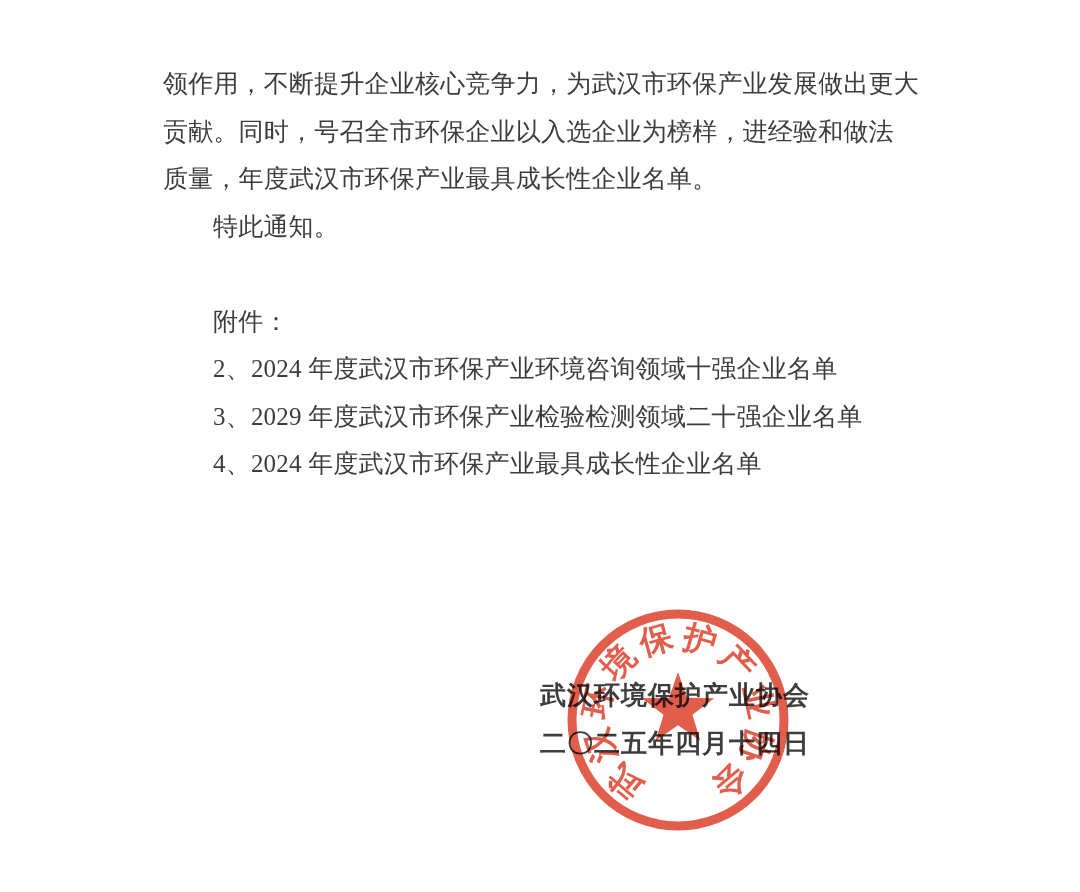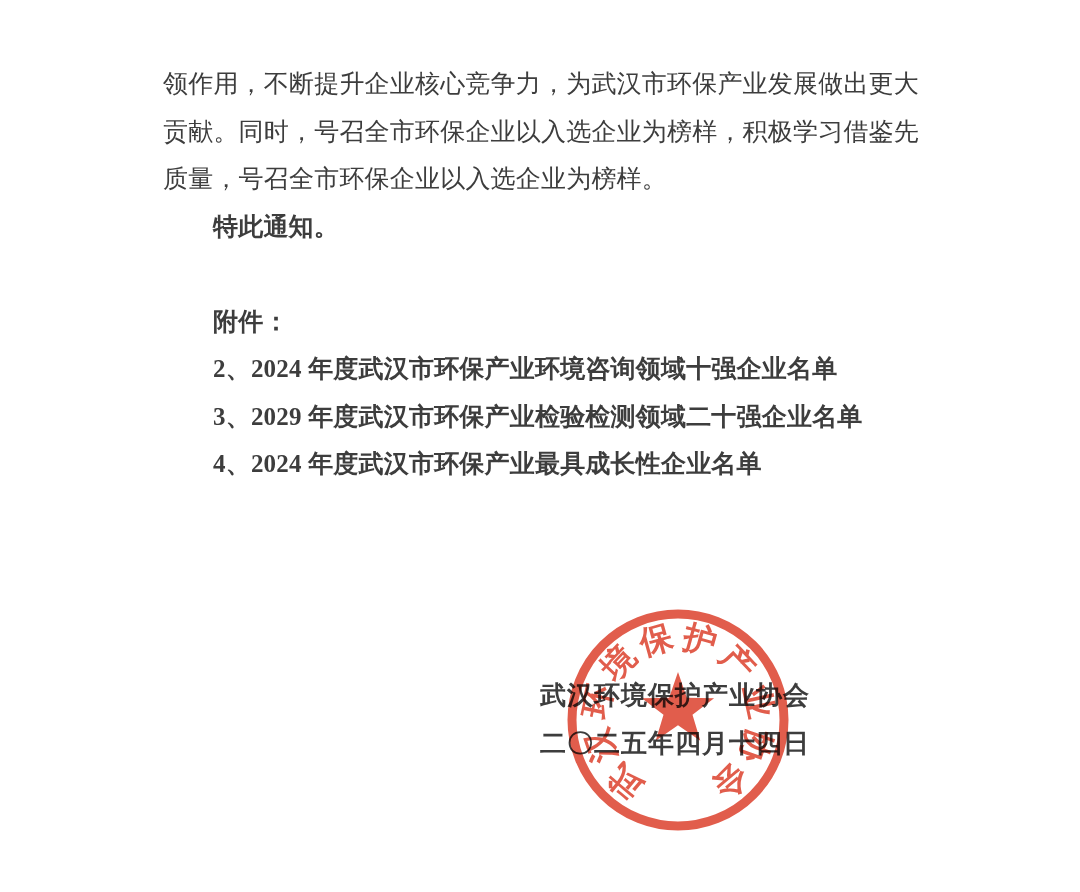--- a/index.html
+++ b/index.html
@@ -12,21 +12,21 @@
     color:#3d3d3d;
   }
   .content{
     position:absolute;
     left:163px;top:60px;width:800px;
     font-size:25px;
     line-height:47.5px;
     letter-spacing:0.2px;
   }
   .line{white-space:nowrap;}
-  .indent{padding-left:50px;font-weight:bold;}
+  .indent{padding-left:50px;}
   .gap-above{margin-top:47.5px;}
   .signature{
     position:absolute;
     left:540px;top:672px;
     font-size:26px;
     line-height:47.5px;
     letter-spacing:1px;
     white-space:nowrap;
     font-weight:bold;
   }
@@ -44,22 +44,22 @@
   }
 </style>
 </head>
 <body>
 
 <div class="page" style="color: rgb(61, 61, 61);">
 
   <div class="content">
     <div>
         <div class="line">领作用，不断提升企业核心竞争力，为武汉市环保产业发展做出更大</div>
-        <div class="line">贡献。同时，号召全市环保企业以入选企业为榜样，积极学习借鉴先</div>
-        <div class="line">质量，号召全市环保企业以入选企业为榜样。</div>
+        <div class="line">贡献。同时，号召全市环保企业以入选企业为榜样，进经验和做法</div>
+        <div class="line">质量，年度武汉市环保产业最具成长性企业名单。</div>
       </div>
 
     <div class="line indent">特此通知。</div>
 
     <div class="line indent gap-above">附件：</div>
 
     <div>
         <div class="line indent">2、2024 年度武汉市环保产业环境咨询领域十强企业名单</div>
         <div class="line indent">3、2029 年度武汉市环保产业检验检测领域二十强企业名单</div>
         <div class="line indent">4、2024 年度武汉市环保产业最具成长性企业名单</div>

